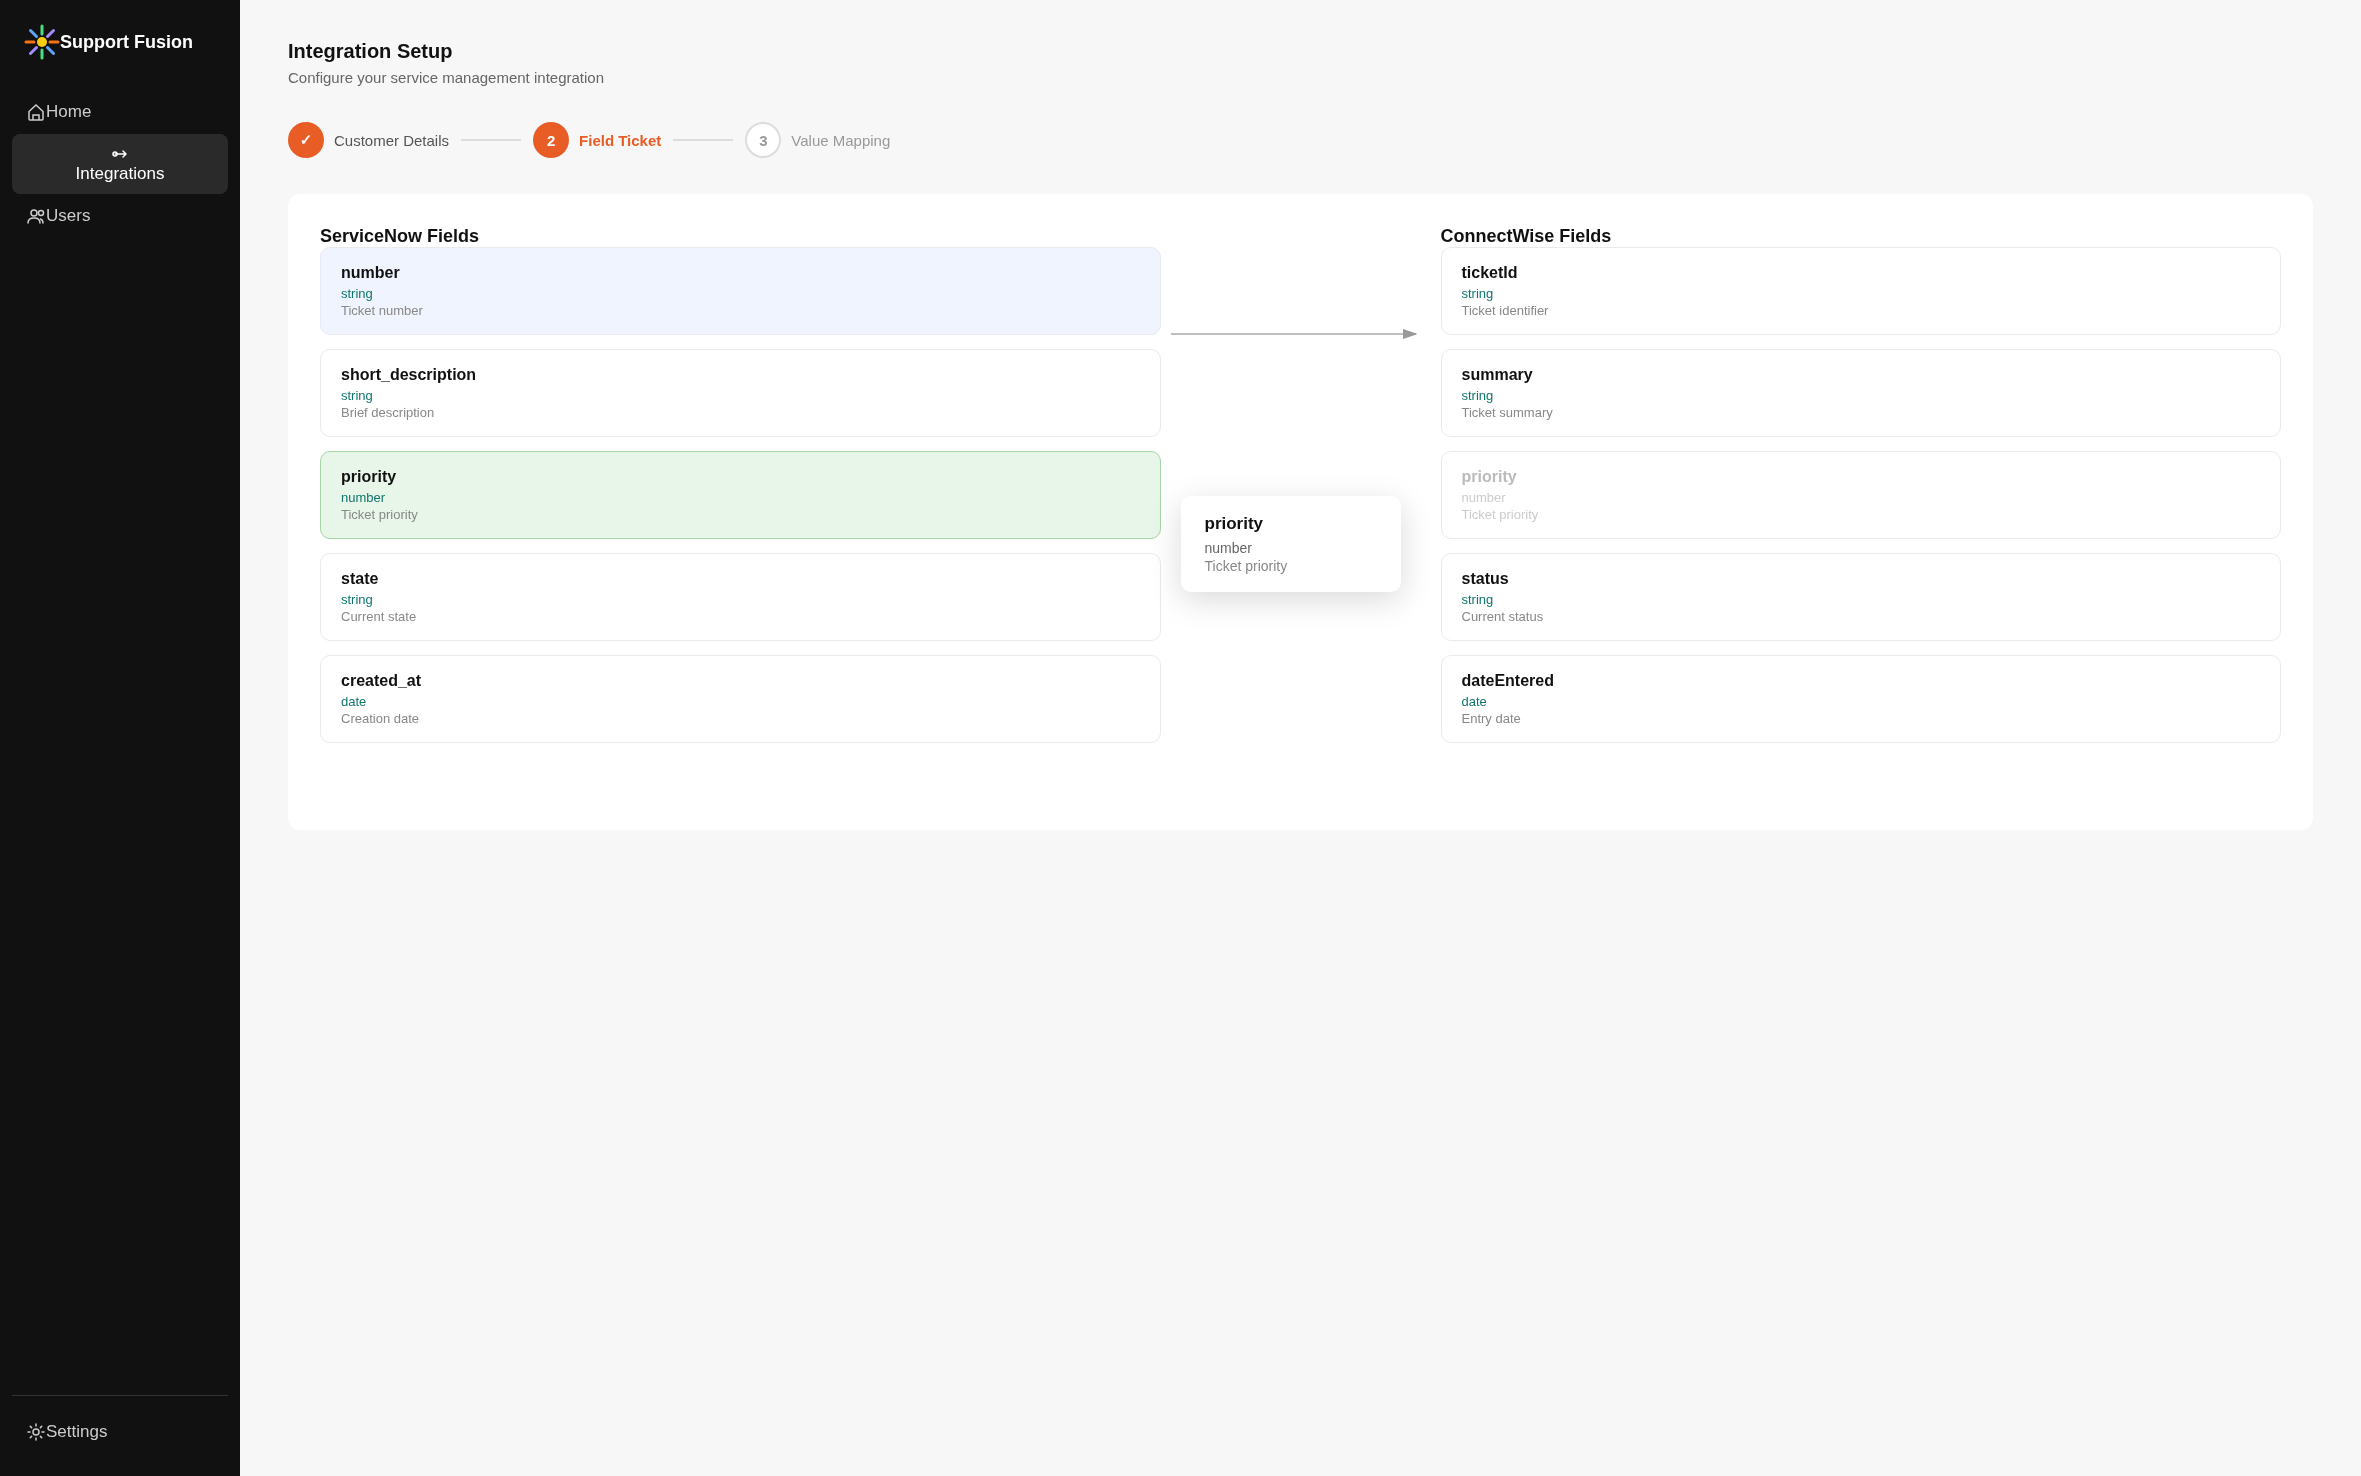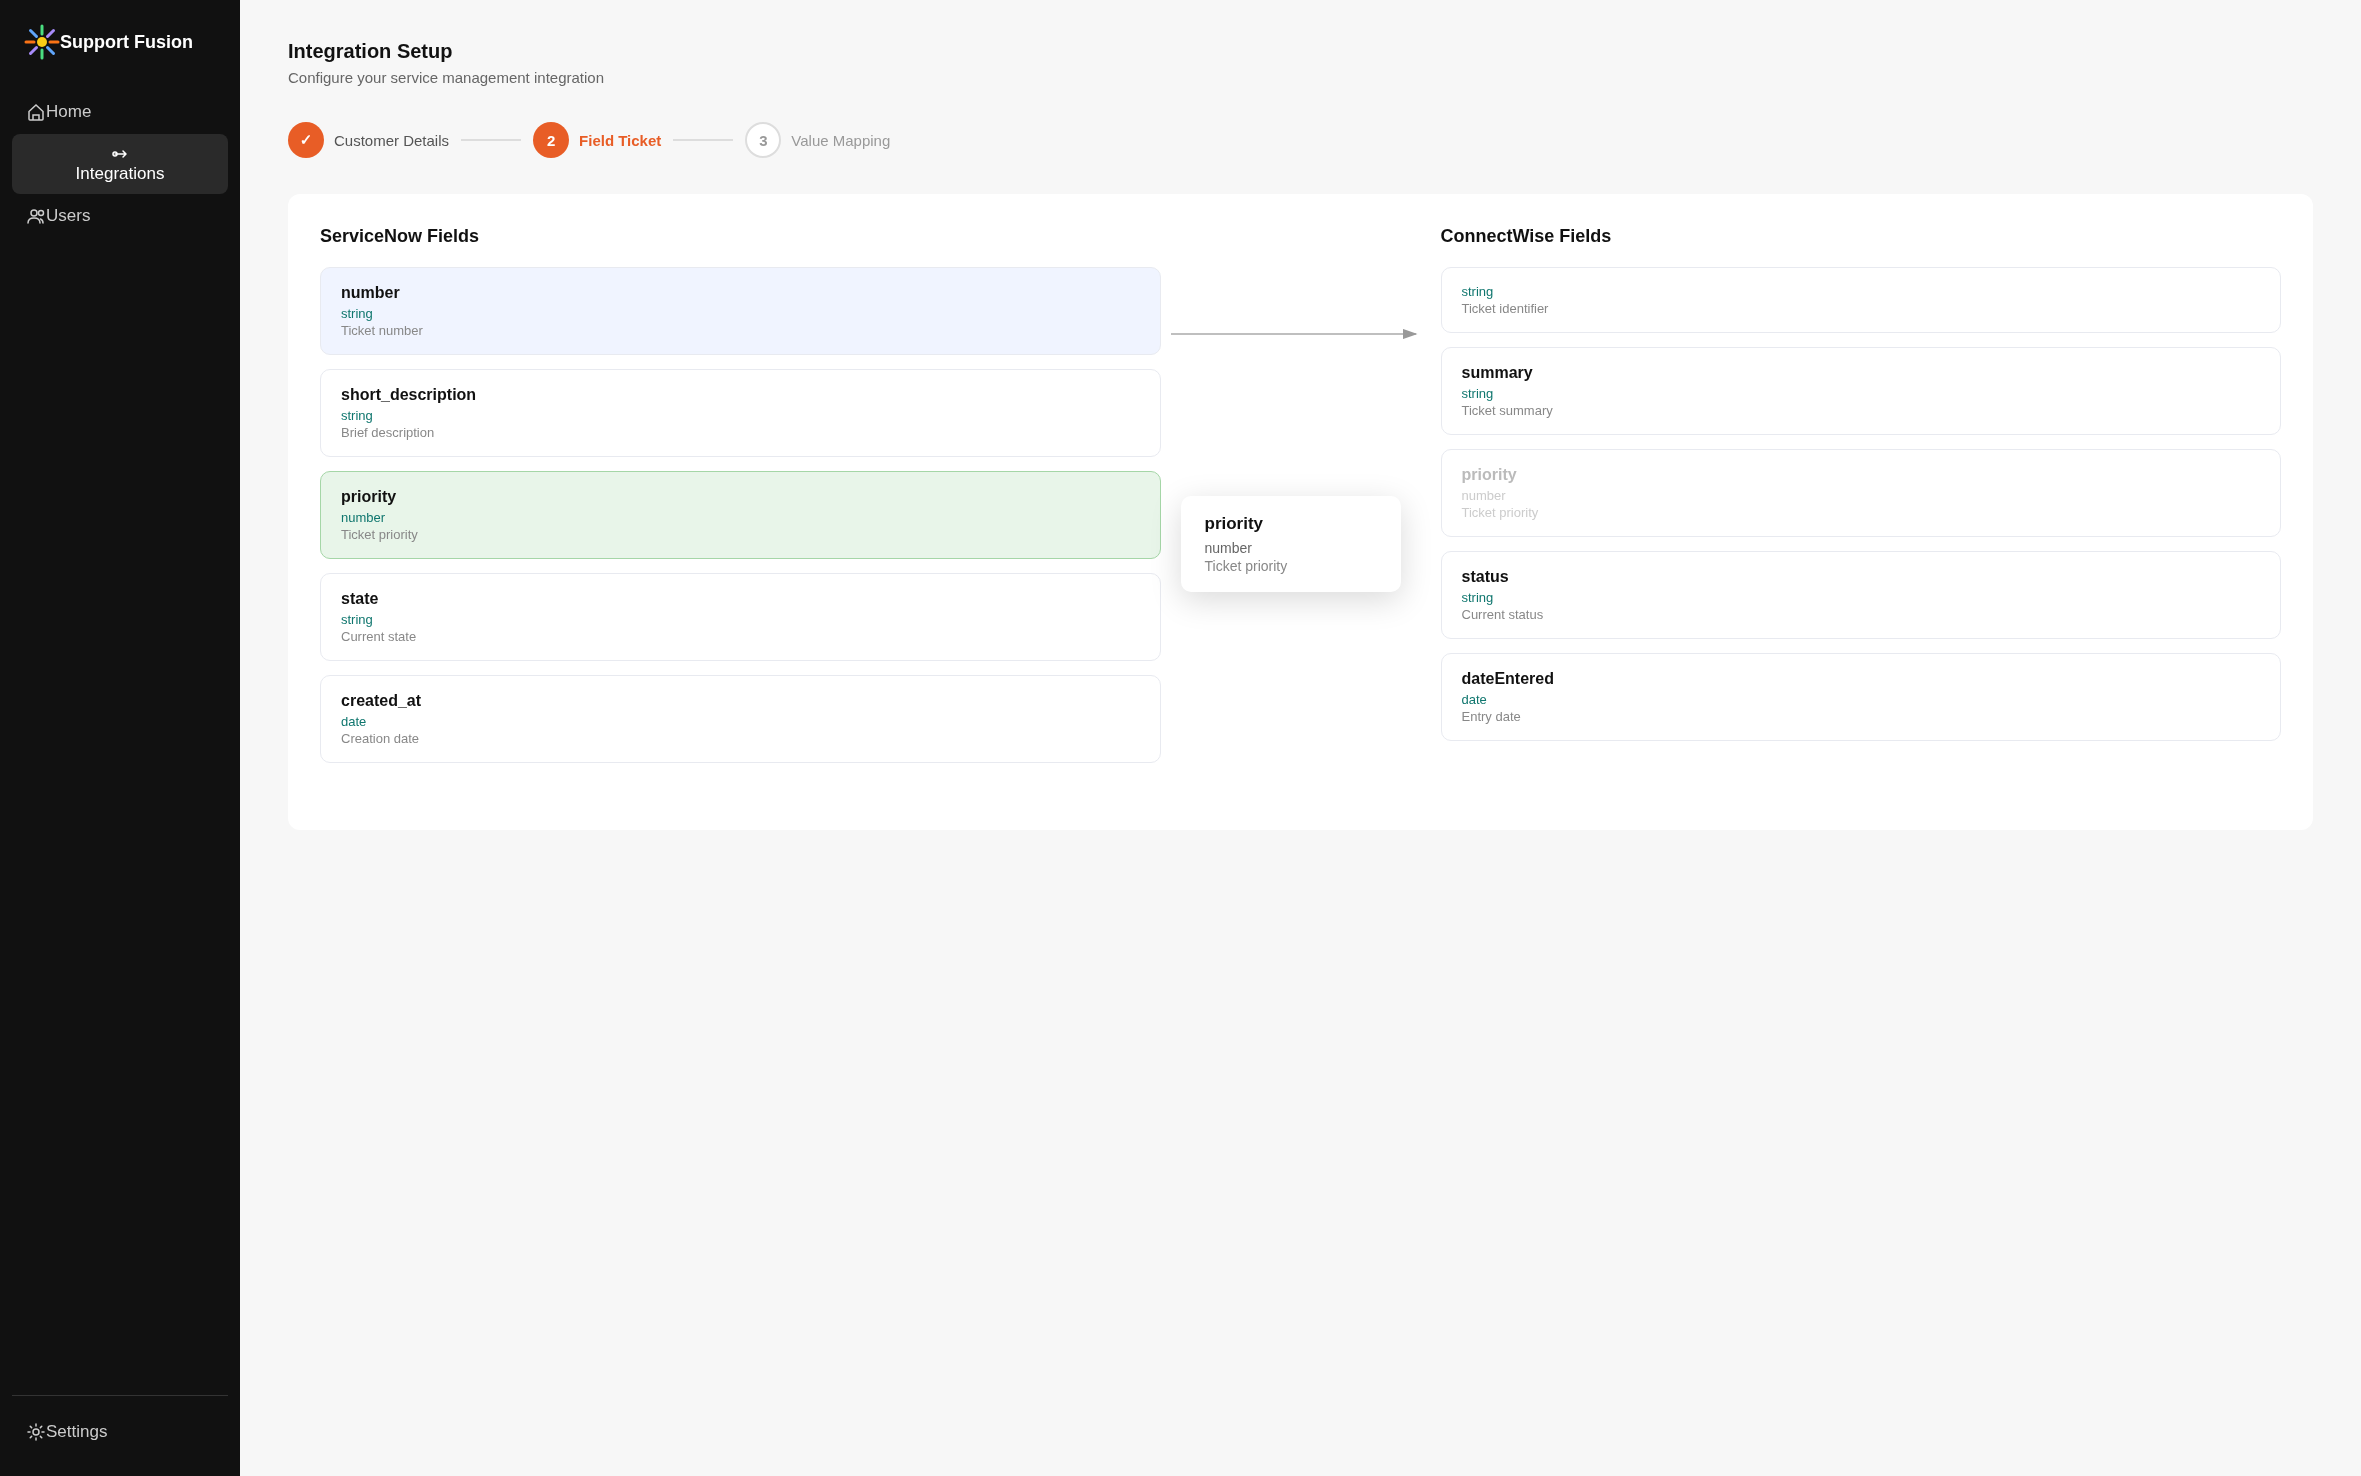--- a/index.html
+++ b/index.html
@@ -124,21 +124,20 @@
     }
 
     .fields-panel {
       flex: 1;
       min-width: 0;
     }
     .fields-panel-title {
       font-size: 18px;
       font-weight: 700;
       color: #111;
-      margin-bottom: 20px;
     }
 
     .connector-area {
       width: 280px;
       flex-shrink: 0;
       position: relative;
     }
 
     .field-card {
       border: 1.5px solid #e8eaf0;
@@ -335,20 +334,21 @@
         <div class="field-card-name">priority</div>
         <div class="field-card-type">number</div>
         <div class="field-card-desc">Ticket priority</div>
       </div>
     </div>
 
     <div class="fields-panel">
       <div class="fields-panel-title">ConnectWise Fields</div>
 
       <div class="field-card white-bg">
+        <div class="field-card-name">ticketId</div>
         <div class="field-card-type">string</div>
         <div class="field-card-desc">Ticket identifier</div>
       </div>
 
       <div class="field-card white-bg">
         <div class="field-card-name">summary</div>
         <div class="field-card-type">string</div>
         <div class="field-card-desc">Ticket summary</div>
       </div>
 

